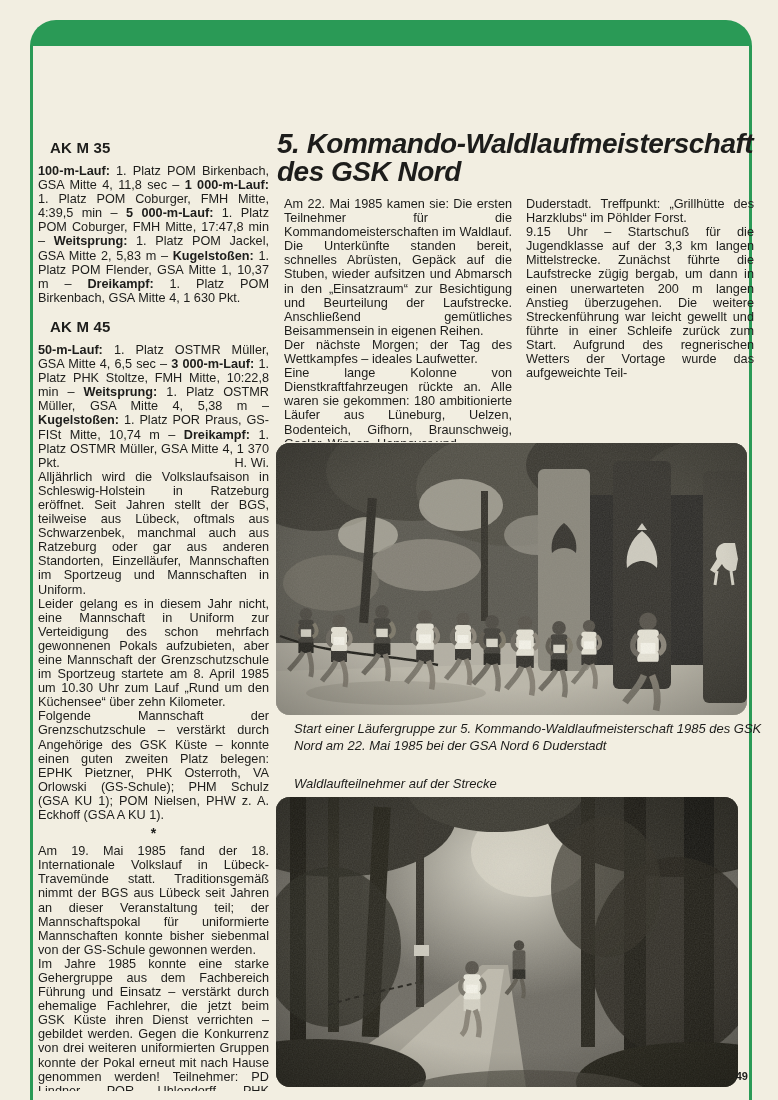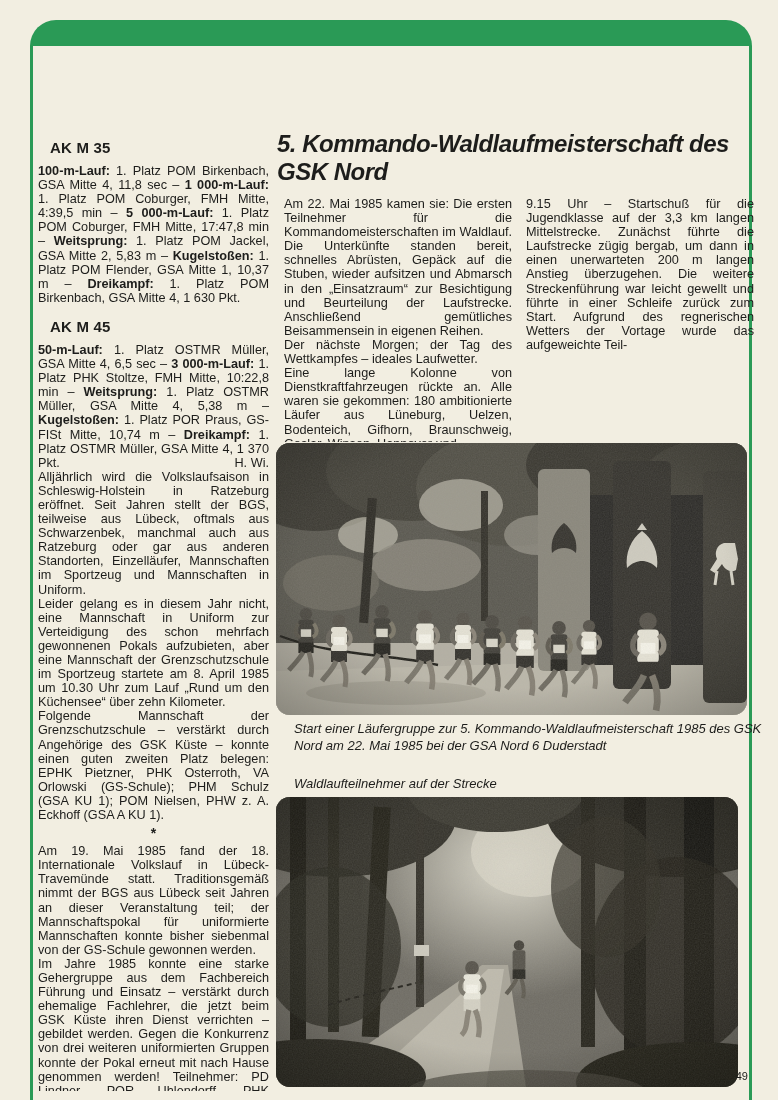--- a/index.html
+++ b/index.html
@@ -28,21 +28,21 @@
   
   .col-left{position:absolute;left:38px;top:139px;width:231px;height:952px;overflow:hidden;}
   .spacer13{height:13px;}
   .headline-small{
     font-size:22px;line-height:24px;font-weight:bold;font-style:italic;
     letter-spacing:-.4px;margin:15px 0 9px 0;
   }
   .star-sep{text-align:center;font-size:14px;line-height:22px;font-weight:bold;}
   .article-title{
     position:absolute;left:277px;top:130px;width:480px;
-    font-size:24px;line-height:28px;font-weight:bold;font-style:italic;
+    font-size:28px;line-height:28px;font-weight:bold;font-style:italic;
     letter-spacing:-.5px;margin:0;
   }
   .article-cols{
     position:absolute;left:284px;top:197px;width:470px;height:245px;
     display:flex;gap:14px;overflow:hidden;
   }
   .article-cols .c{width:228px;flex:0 0 auto;}
   .article-cols .c:last-child{flex:1 1 auto;}
   
   .photo{position:absolute;border-radius:14px;overflow:hidden;background:#8d8a80;}
@@ -50,21 +50,21 @@
   #photo1{left:276px;top:443px;width:471px;height:272px;}
   #photo2{left:276px;top:797px;width:462px;height:290px;}
   .caption{
     position:absolute;left:294px;width:468px;
     font-size:13px;line-height:16.5px;font-style:italic;text-align:left;
   }
   #caption1{top:721px;}
   #caption2{top:776px;}
   .page-num{
     position:absolute;left:722px;top:1070px;width:26px;text-align:right;
-    font-size:11px;font-weight:normal;
+    font-size:11px;font-weight:bold;
   }
 </style>
 </head>
 <body>
 
 <div class="frame"></div>
 
 <section class="col-left">
   <h3 class="subhead">AK M 35</h3>
   <div class="bodytext">
@@ -92,20 +92,21 @@
 
 <h1 class="article-title">5. Kommando-Waldlaufmeisterschaft des GSK Nord</h1>
 
 <div class="article-cols">
   <div class="c bodytext">
       <p>Am 22. Mai 1985 kamen sie: Die ersten Teilnehmer für die Kommandomeisterschaften im Waldlauf. Die Unterkünfte standen bereit, schnelles Abrüsten, Gepäck auf die Stuben, wieder aufsitzen und Abmarsch in den „Einsatzraum“ zur Besichtigung und Beurteilung der Laufstrecke. Anschließend gemütliches Beisammensein in eigenen Reihen.</p>
       <p>Der nächste Morgen; der Tag des Wettkampfes – ideales Laufwetter.</p>
       <p>Eine lange Kolonne von Dienstkraftfahrzeugen rückte an. Alle waren sie gekommen: 180 ambitionierte Läufer aus Lüneburg, Uelzen, Bodenteich, Gifhorn, Braunschweig, Goslar, Winsen, Hannover und</p>
     </div>
   <div class="c bodytext">
+      <p>Duderstadt. Treffpunkt: „Grillhütte des Harzklubs“ im Pöhlder Forst.</p>
       <p>9.15 Uhr – Startschuß für die Jugendklasse auf der 3,3 km langen Mittelstrecke. Zunächst führte die Laufstrecke zügig bergab, um dann in einen unerwarteten 200 m langen Anstieg überzugehen. Die weitere Streckenführung war leicht gewellt und führte in einer Schleife zurück zum Start. Aufgrund des regnerischen Wetters der Vortage wurde das aufgeweichte Teil-</p>
     </div>
 </div>
 
 <figure class="photo" id="photo1" style="margin:0;">
   <svg viewBox="0 0 471 272" preserveAspectRatio="none">
     <defs>
       <filter id="g1" x="0" y="0" width="100%" height="100%">
         <feTurbulence type="fractalNoise" baseFrequency="0.85" numOctaves="2" stitchTiles="stitch"></feTurbulence>
         <feColorMatrix type="matrix" values="0 0 0 0 0.45  0 0 0 0 0.44  0 0 0 0 0.40  0 0 0 0.32 0"></feColorMatrix>

